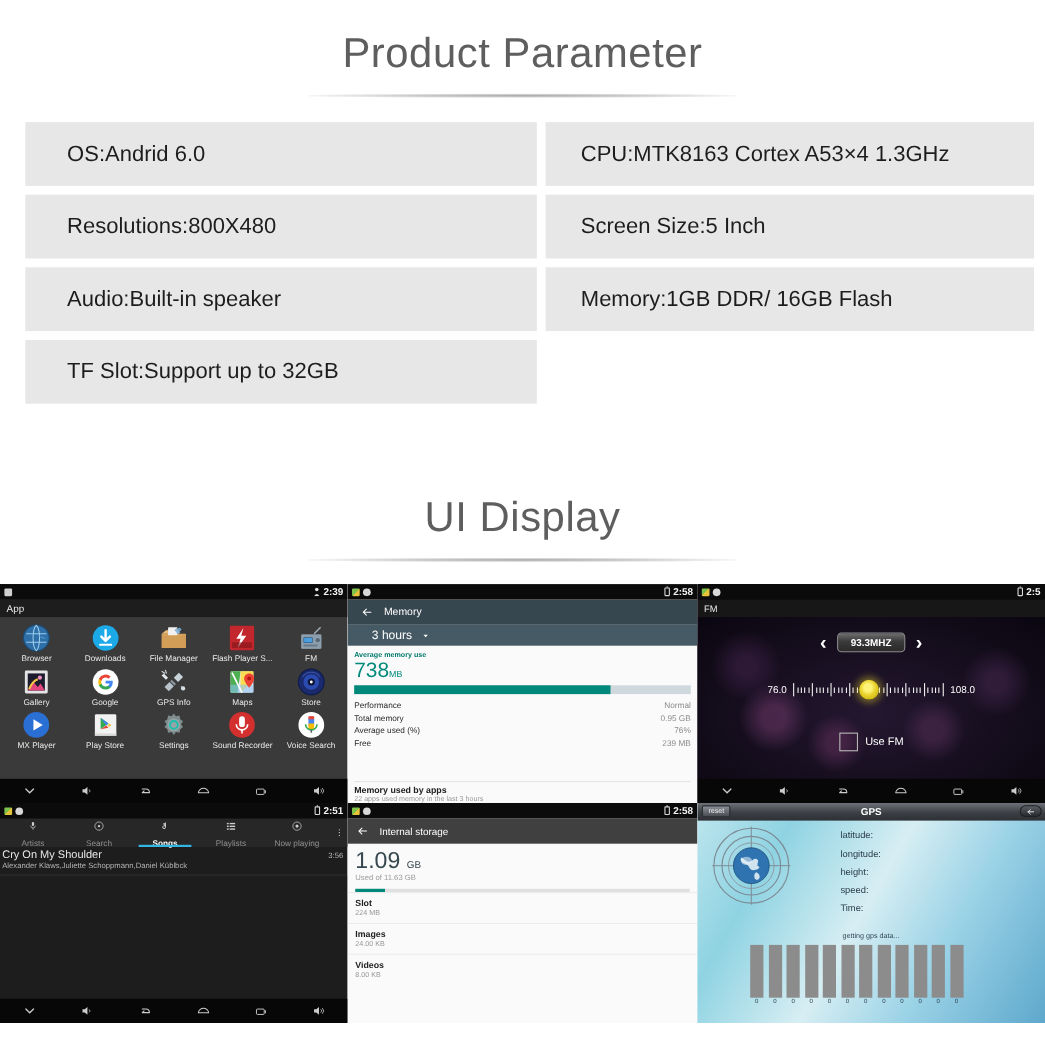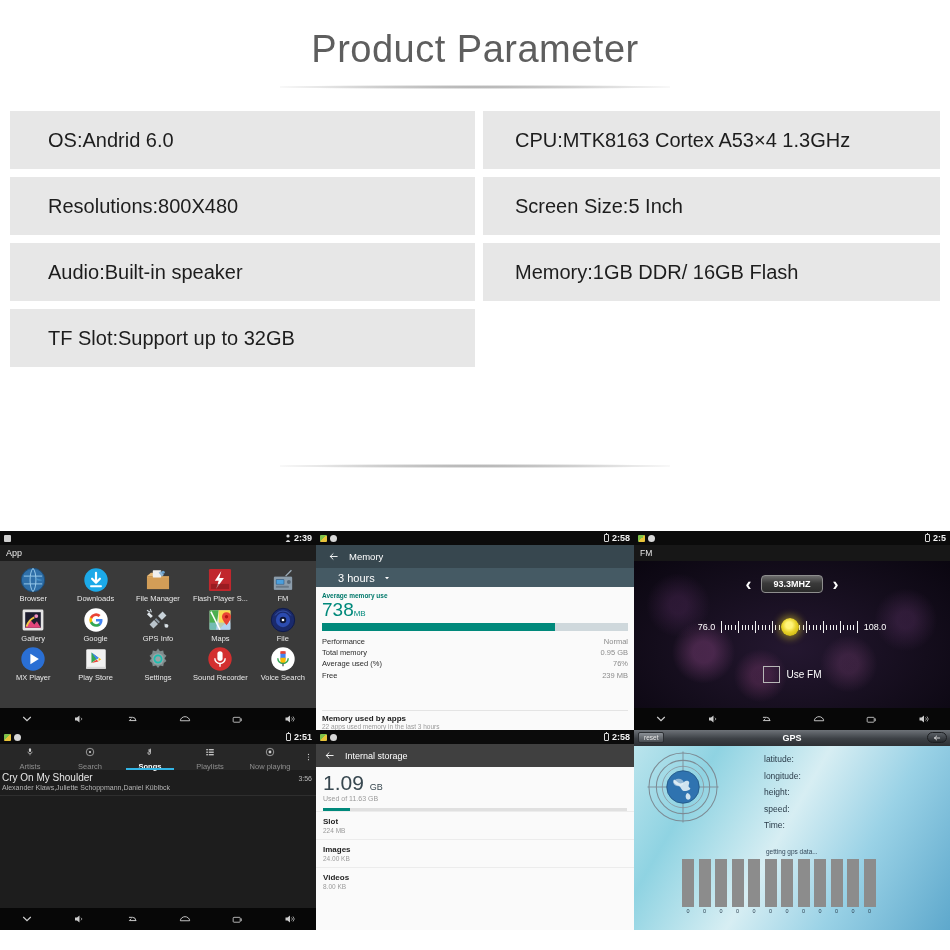--- a/index.html
+++ b/index.html
@@ -19,21 +19,21 @@
     color: #5e5e5e;
     letter-spacing: 0.5px;
   }
   .title-rule {
     width: 390px; height: 4px; margin: 14px auto 0;
     background: radial-gradient(ellipse at center, #a8a8a8 0%, #cfcfcf 40%, #ffffff 78%);
   }
 
   
   .spec-table { width: 950px; padding: 0 10px; margin-top: 22px; }
-  .spec-row { display: flex; gap: 8px; margin-bottom: 8px; }
+  .spec-row { display: flex; gap: 8px; margin-bottom: 8px; margin-left: 13px; }
   .spec-cell {
     background: #e7e7e7;
     height: 58px;
     display: flex; align-items: center;
     padding-left: 38px;
     font-size: 20px;
     color: #1d1d1d;
     font-weight: 400;
   }
   .spec-cell.left { width: 465px; }
@@ -244,20 +244,21 @@
       <div class="spec-row">
         <div class="spec-cell left">Audio:Built-in speaker</div>
         <div class="spec-cell right">Memory:1GB DDR/ 16GB Flash</div>
       </div>
       <div class="spec-row">
         <div class="spec-cell left">TF Slot:Support up to 32GB</div>
       </div>
     </div>
 
   <div style="position:absolute; left:0; top:450px; width:950px;">
+    <div class="section-title">UI Display</div>
     <div class="title-rule"></div>
   </div>
 
   <div class="ui-grid">
 
     <div class="shot app-shot">
       <div class="statusbar">
         <span class="sb-left">
             <i class="sb-ic"></i>
           </span>
@@ -365,21 +366,21 @@
           </div>
           <div class="app-item">
             <span class="app-icon"><svg viewBox="0 0 40 40">
                 <circle cx="20" cy="20" r="18" fill="#1a2a6c"></circle>
                 <circle cx="20" cy="20" r="18" fill="none" stroke="#0e1a4a" stroke-width="1.5"></circle>
                 <circle cx="20" cy="20" r="11" fill="#2b4bb0"></circle>
                 <circle cx="20" cy="20" r="5" fill="#0d1636"></circle>
                 <circle cx="20" cy="20" r="2" fill="#fff"></circle>
                 <path d="M8 13a14 14 0 0124 0" stroke="#4e72d8" stroke-width="1.4" fill="none" opacity=".6"></path>
               </svg></span>
-            <span class="app-label">File</span>
+            <span class="app-label">Store</span>
           </div>
           <div class="app-item">
             <span class="app-icon"><svg viewBox="0 0 40 40">
                 <circle cx="20" cy="20" r="18" fill="#2a6fd4"></circle>
                 <path d="M16 12l13 8-13 8z" fill="#fff"></path>
               </svg></span>
             <span class="app-label">MX Player</span>
           </div>
           <div class="app-item">
             <span class="app-icon"><svg viewBox="0 0 40 40">

